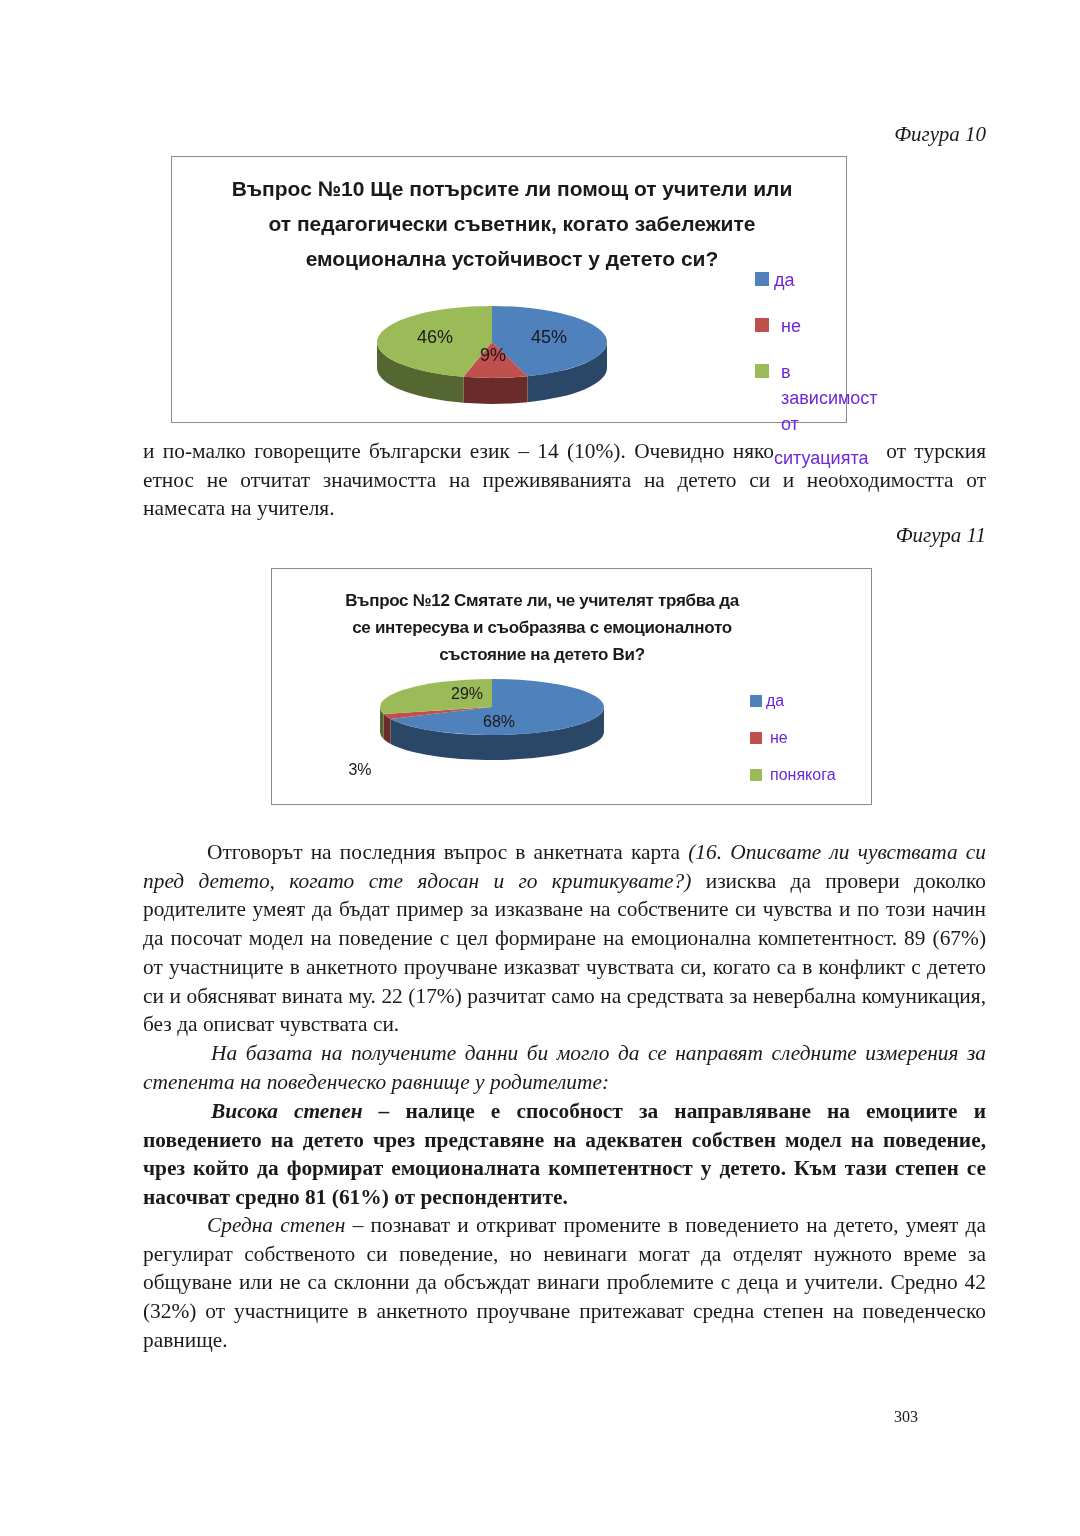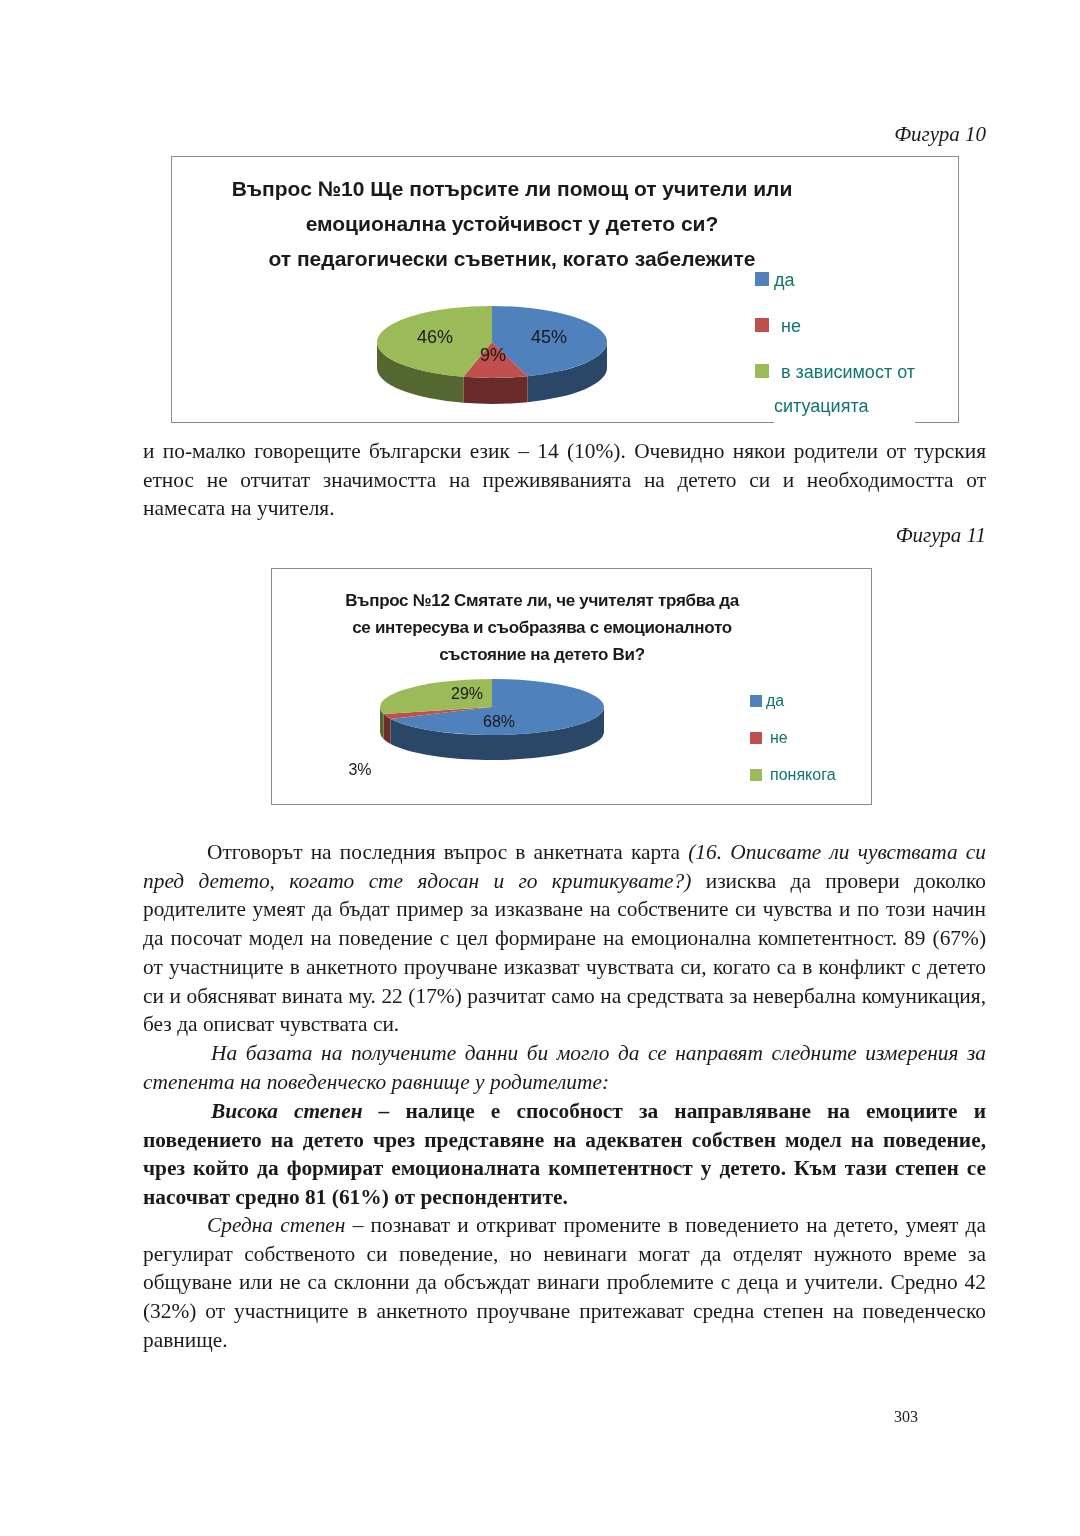--- a/index.html
+++ b/index.html
@@ -2,40 +2,40 @@
 <html><head>
   <meta charset="utf-8">
   <style>
     html, body { margin: 0; padding: 0; background: #ffffff; }
     body { width: 1080px; height: 1536px; position: relative; overflow: hidden;
            font-family: "Liberation Serif", "DejaVu Serif", serif; color: #1a1a1a; }
     .fig-label { position: absolute; right: 94px; font-style: italic; font-size: 21px; }
     .chart-box { position: absolute; border: 1.5px solid #8c8c8c; background: #fff; box-sizing: border-box; }
     .chart-title { position: absolute; text-align: center; font-family: "Liberation Sans", "DejaVu Sans", sans-serif;
                    font-weight: bold; color: #1a1a1a; }
-    .legend { position: absolute; font-family: "Liberation Sans", "DejaVu Sans", sans-serif; color: #0f766e; }
+    .legend { position: absolute; font-family: "Liberation Sans", "DejaVu Sans", sans-serif; color: #6d28d9; }
     .legend-item { display: flex; align-items: flex-start; }
     .swatch { display: inline-block; flex: 0 0 auto; }
     .pie-svg { position: absolute; overflow: visible; }
     .pie-svg text { font-family: "Liberation Sans", "DejaVu Sans", sans-serif; fill: #1a1a1a; }
     .para { position: absolute; left: 143px; width: 843px; font-size: 21.4px; line-height: 28.7px; text-align: justify; margin: 0; }
     .para .it { font-style: italic; }
     .indent { text-indent: 64px; }
     .page-num { position: absolute; left: 894px; top: 1408px; font-size: 16px; }
   </style>
 </head>
 <body>
 
 <div class="fig-label" style="top:122px;text-align:center;">Фигура 10</div>
 
-<div class="chart-box" style="left:171px; top:156px; width:788px; height:267px;">
+<div class="chart-box" style="left:171px; top:156px; width:676px; height:267px;">
   <div class="chart-title" style="left:20px; top:14px; width:640px; font-size:21px; line-height:35px;">
     <div>Въпрос №10 Ще потърсите ли помощ от учители или</div>
+    <div>от педагогически съветник, когато забележите</div>
     <div>емоционална устойчивост у детето си?</div>
-    <div>от педагогически съветник, когато забележите</div>
   </div>
   <svg class="pie-svg" id="pie1" style="left:200px; top:145px;" width="240" height="100" viewBox="0 0 240 100">
       <path d="M235,40 A115,36 0 0 1 155.53695435311897,74.23803458662553 L155.53695435311897,100.23803458662553 A115,36 0 0 0 235,66 Z" fill="rgb(43,71,104)"></path>
       <path d="M155.53695435311897,74.23803458662553 A115,36 0 0 1 91.40066297604172,74.86899380063073 L91.40066297604172,100.86899380063073 A115,36 0 0 0 155.53695435311897,100.23803458662553 Z" fill="rgb(106,44,42)"></path>
       <path d="M91.40066297604172,74.86899380063073 A115,36 0 0 1 5,40.00000000000001 L5,66 A115,36 0 0 0 91.40066297604172,100.86899380063073 Z" fill="rgb(85,103,49)"></path>
       <path d="M120,40 L120,4 A115,36 0 0 1 155.53695435311897,74.23803458662553 Z" fill="#4f81bd"></path>
       <path d="M120,40 L155.53695435311897,74.23803458662553 A115,36 0 0 1 91.40066297604172,74.86899380063073 Z" fill="#c0504d"></path>
       <path d="M120,40 L91.40066297604172,74.86899380063073 A115,36 0 0 1 119.99999999999999,4 Z" fill="#9bbb59"></path>
       <text x="177" y="41" font-size="18" text-anchor="middle">45%</text>
       <text x="121" y="59" font-size="18" text-anchor="middle">9%</text>

